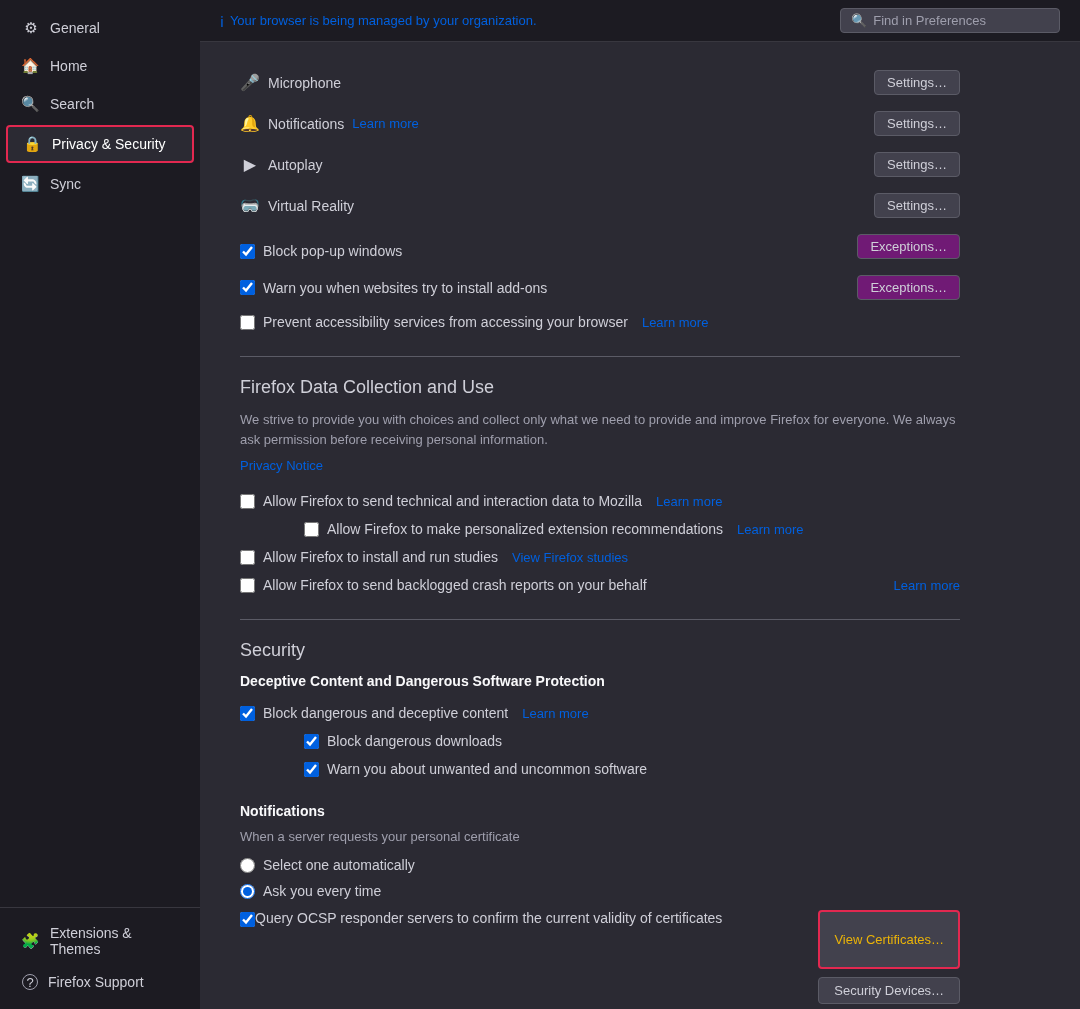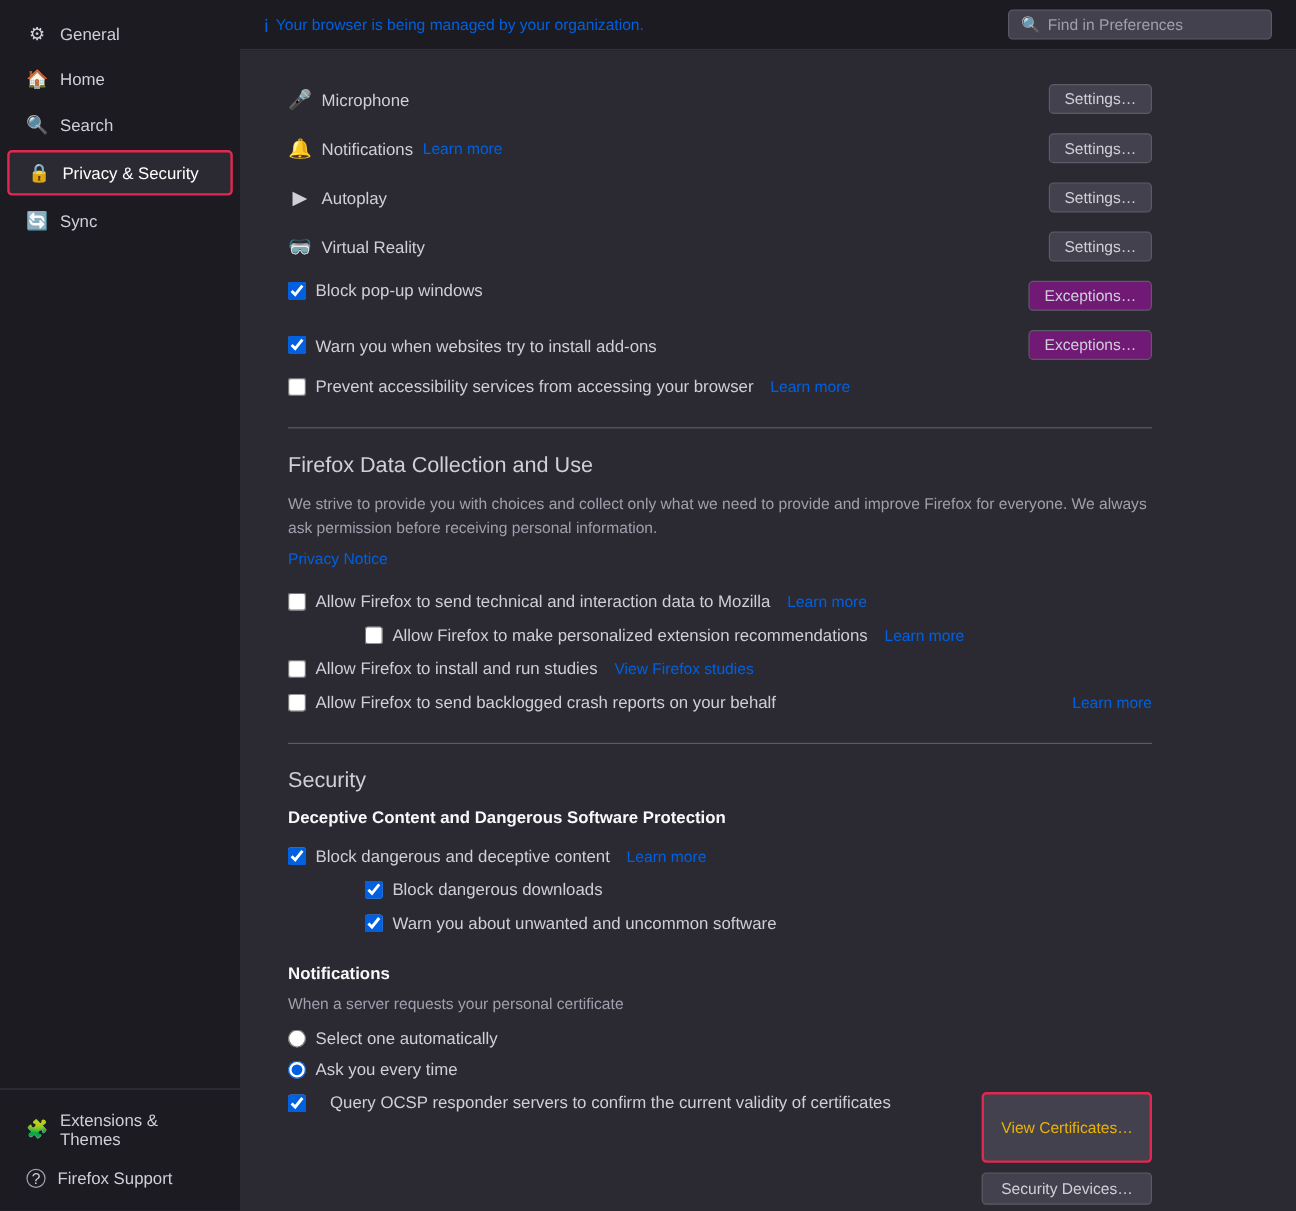--- a/index.html
+++ b/index.html
@@ -224,21 +224,21 @@
     }
     .certs-row {
       display: flex;
       align-items: flex-start;
       justify-content: space-between;
       padding: 6px 0;
     }
     .certs-left {
       display: flex;
       align-items: flex-start;
-      gap: 20px;
+      gap: 0;
       flex: 1;
     }
     .certs-left label { color: #cfcfd8; font-size: 14px; }
     .perm-icon {
       font-size: 16px;
       width: 20px;
       text-align: center;
     }
   </style>
 </head>
@@ -324,21 +324,21 @@
     
     <div class="permission-row">
       <div class="permission-label">
         <span class="perm-icon">🥽</span>
         <span>Virtual Reality</span>
       </div>
       <button class="settings-btn">Settings…</button>
     </div>
 
     
-    <div style="display:flex;align-items:flex-start;justify-content:space-between;padding:8px 0;">
+    <div style="display:flex;align-items:flex-end;justify-content:space-between;padding:8px 0;">
       <div class="checkbox-row" style="padding:0;">
         <input type="checkbox" id="block_popups" checked="" style="">
         <label for="block_popups">Block pop-up windows</label>
       </div>
       <button class="exceptions-btn">Exceptions…</button>
     </div>
 
     
     <div style="display:flex;align-items:center;justify-content:space-between;padding:8px 0;">
       <div class="checkbox-row" style="padding:0;">

